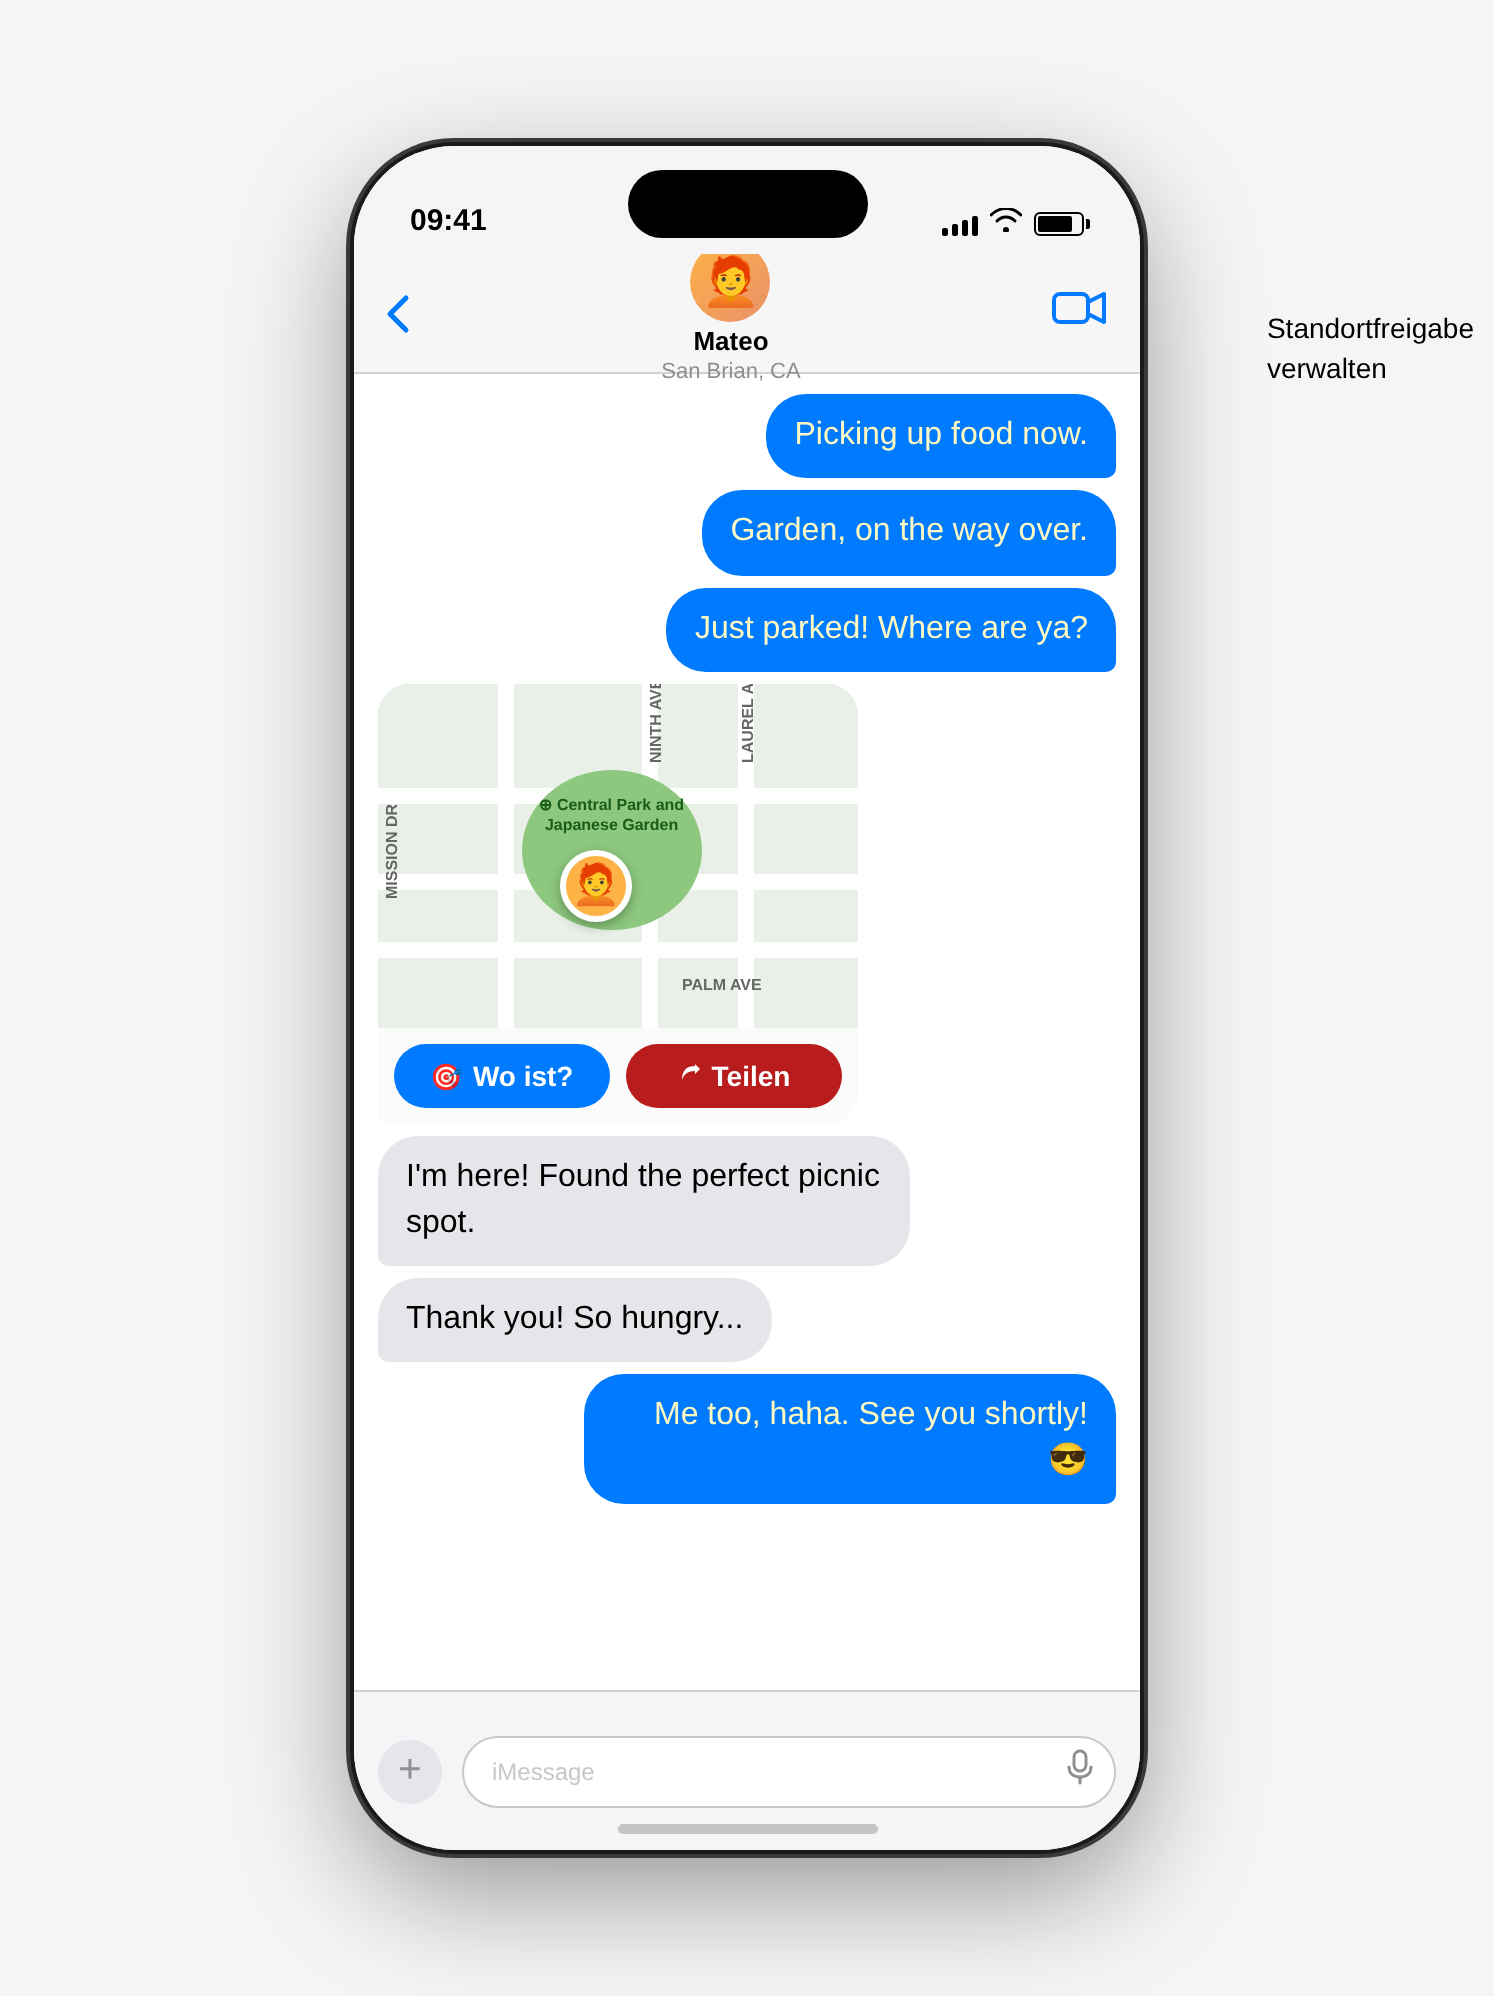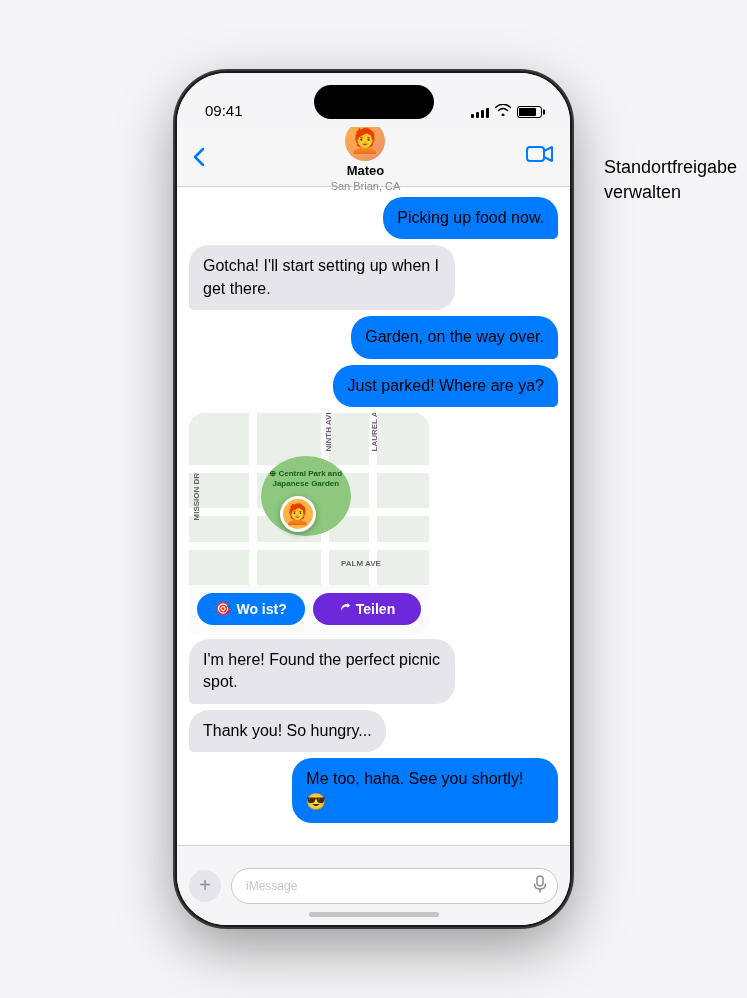--- a/index.html
+++ b/index.html
@@ -17,21 +17,21 @@
       position: relative;
       background: #f5f5f7;
       display: flex;
       align-items: center;
       justify-content: center;
     }
     .annotation {
       position: absolute;
       right: 10px;
       top: 155px;
-      font-size: 18px;
+      font-size: 14px;
       color: #000;
       text-align: left;
       line-height: 1.4;
     }
     .annotation-line {
       position: absolute;
       right: 175px;
       top: 155px;
       width: 120px;
       height: 1px;
@@ -68,21 +68,21 @@
       height: 54px;
       display: flex;
       align-items: flex-end;
       justify-content: space-between;
       padding: 0 28px 8px;
       z-index: 50;
       background: #f5f5f7;
     }
     .status-time {
       font-size: 15px;
-      font-weight: 400;
+      font-weight: 700;
       color: #000;
       text-align: right;
     }
     .status-icons {
       display: flex;
       align-items: center;
       gap: 6px;
     }
     .signal-bars {
       display: flex;
@@ -202,22 +202,23 @@
     .bubble {
       max-width: 72%;
       padding: 10px 14px;
       border-radius: 20px;
       font-size: 16px;
       line-height: 1.4;
       word-wrap: break-word;
     }
     .bubble.sent {
       background: #007aff;
-      color: #000000;
+      color: #fef9c3;
       border-bottom-right-radius: 5px;
+      text-align: right;
     }
     .bubble.received {
       background: #e5e5ea;
       color: #000;
       border-bottom-left-radius: 5px;
     }
     
     .map-bubble {
       max-width: 72%;
       border-radius: 16px;
@@ -295,21 +296,21 @@
       align-items: center;
       justify-content: center;
       gap: 5px;
       cursor: pointer;
     }
     .map-btn.blue {
       background: #007aff;
       color: #fff;
     }
     .map-btn.gray {
-      background: #6d28d9;
+      background: #b91c1c;
       color: #fff;
     }
     
     .input-area {
       position: absolute;
       bottom: 0;
       left: 0;
       right: 0;
       height: 80px;
       background: #f5f5f7;
@@ -454,23 +455,20 @@
         </svg>
       </div>
     </div>
 
     <div class="messages-area">
 
       <div class="message-row sent">
         <div class="bubble sent">Picking up food now.</div>
       </div>
 
-      <div class="message-row received">
-        <div class="bubble received">Gotcha! I'll start setting up when I get there.</div>
-      </div>
 
       <div class="message-row sent">
         <div class="bubble sent">Garden, on the way over.</div>
       </div>
 
       <div class="message-row sent">
         <div class="bubble sent">Just parked! Where are ya?</div>
       </div>
 
       <div class="message-row received">

